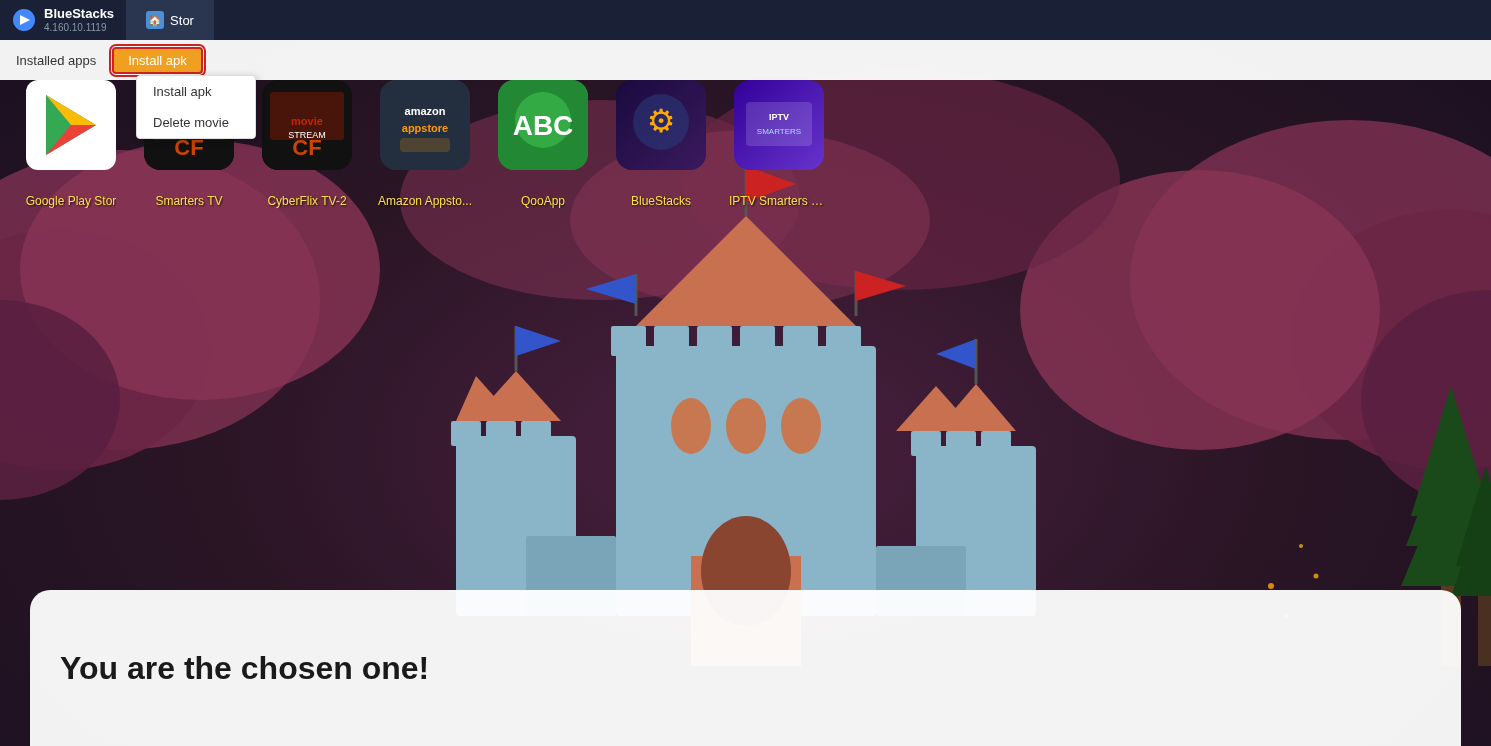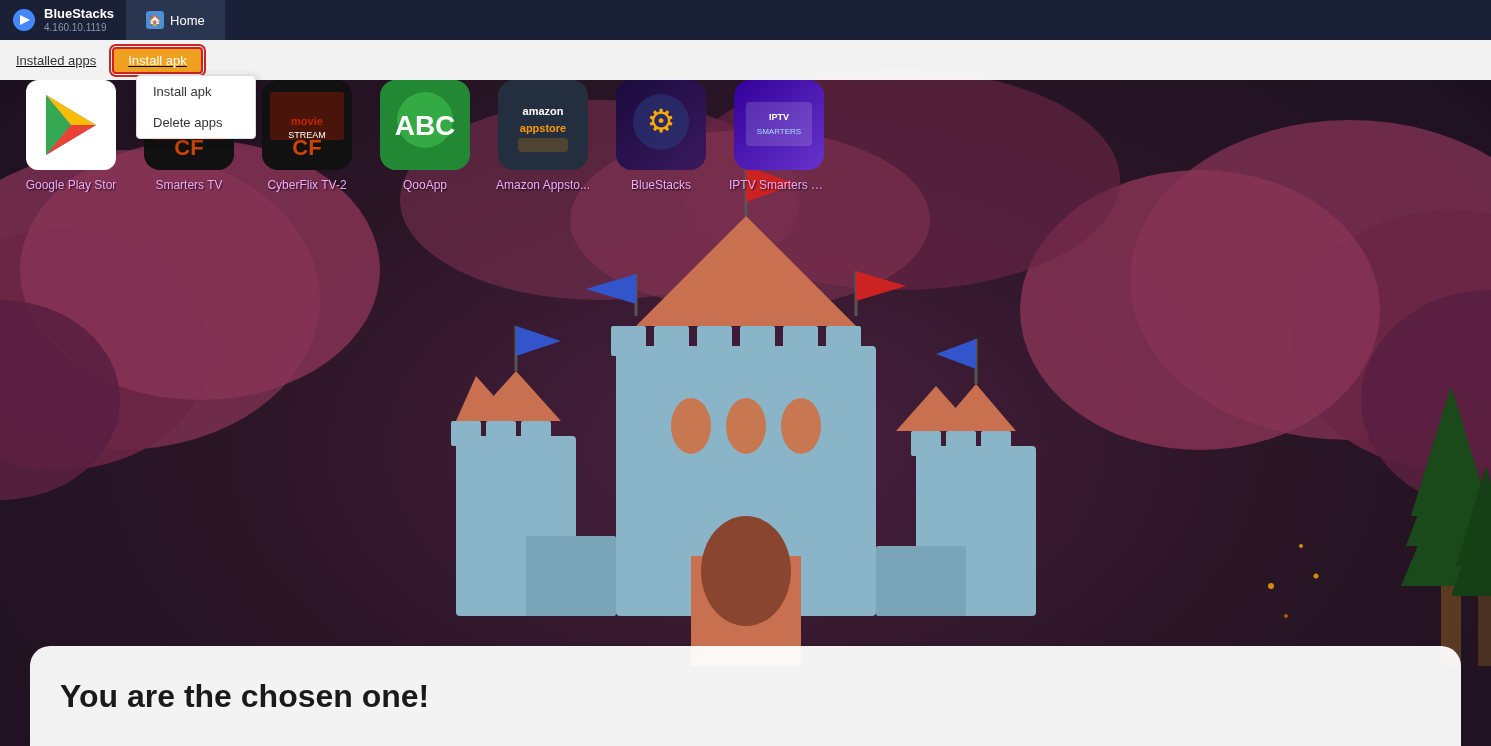--- a/index.html
+++ b/index.html
@@ -98,21 +98,20 @@
     .toolbar {
       position: absolute;
       top: 40px; left: 0; right: 0;
       height: 40px;
       background: rgba(255,255,255,0.95);
       display: flex;
       align-items: center;
       padding: 0 16px;
       gap: 16px;
       z-index: 100;
-      text-decoration: underline;
     }
 
     .toolbar-label {
       font-size: 13px;
       color: #333;
       font-weight: 500;
     }
 
     .btn-install-apk {
       background: #f0a020;
@@ -153,28 +152,29 @@
       margin-bottom: 8px;
       display: flex;
       align-items: center;
       justify-content: center;
       font-size: 36px;
       overflow: hidden;
       position: relative;
     }
 
     .app-label {
-      color: #f0abfc;
+      color: #fde047;
       font-size: 12px;
       text-align: center;
       text-shadow: 1px 1px 2px rgba(0,0,0,0.8);
       max-width: 100px;
       overflow: hidden;
       text-overflow: ellipsis;
       white-space: nowrap;
+      margin-top: 16px;
     }
 
     
     .icon-play-store {
       background: white;
       border-radius: 12px;
     }
 
     .icon-cyberflix {
       background: linear-gradient(135deg, #1a1a2e, #cc2200);
@@ -199,21 +199,21 @@
     .icon-iptv {
       background: linear-gradient(135deg, #330099, #6633cc);
     }
 
     
     .bottom-card {
       position: absolute;
       bottom: 0;
       left: 30px;
       right: 30px;
-      height: 100px;
+      height: 156px;
       background: rgba(255,255,255,0.95);
       border-radius: 20px 20px 0 0;
       display: flex;
       align-items: center;
       padding: 0 30px;
       z-index: 20;
     }
 
     .bottom-card-text {
       font-size: 32px;
@@ -349,32 +349,32 @@
       <circle cx="12" cy="12" r="11" fill="#4488ff"></circle>
       <polygon points="8,7 18,12 8,17" fill="white"></polygon>
     </svg>
     <div class="titlebar-brand">
       <span class="titlebar-brand-name">BlueStacks</span>
       <span class="titlebar-brand-version">4.160.10.1119</span>
     </div>
   </div>
   <div class="titlebar-tab">
     <div class="tab-home-icon">🏠</div>
-    <span>Home</span>
+    <span>Stor</span>
   </div>
 </div>
 
 <div class="toolbar">
   <span class="toolbar-label">Installed apps</span>
   <button class="btn-install-apk">Install apk</button>
 </div>
 
 <div class="dropdown-menu">
   <div class="dropdown-item">Install apk</div>
-  <div class="dropdown-item">Delete apps</div>
+  <div class="dropdown-item">Delete movie</div>
 </div>
 
 <div class="apps-grid">
 <div class="app-item">
       <div class="app-icon icon-play-store" style="background: white;">
         <svg viewBox="0 0 90 90" xmlns="http://www.w3.org/2000/svg" width="90" height="90">
         <rect width="90" height="90" rx="16" fill="white"></rect>
         <polygon points="20,15 70,45 20,75" fill="#4285f4"></polygon>
         <polygon points="20,15 45,45 20,75" fill="#34a853"></polygon>
         <polygon points="20,15 70,45 45,45" fill="#fbbc04"></polygon>
@@ -401,39 +401,39 @@
         <rect width="90" height="90" rx="16" fill="#111"></rect>
         <rect x="8" y="12" width="74" height="48" rx="3" fill="#cc2200" opacity="0.3"></rect>
         <text x="45" y="45" text-anchor="middle" fill="#cc2200" font-size="11" font-weight="bold" font-family="Arial">movie</text>
         <text x="45" y="58" text-anchor="middle" fill="white" font-size="9" font-family="Arial">STREAM</text>
         <text x="45" y="75" text-anchor="middle" fill="#cc4400" font-size="22" font-weight="bold" font-family="Arial">CF</text>
       </svg>
       </div>
       <span class="app-label">CyberFlix TV-2</span>
     </div>
     <div class="app-item">
-      <div class="app-icon icon-qooapp" style="background: rgb(34, 136, 51);">
-        <svg viewBox="0 0 90 90" xmlns="http://www.w3.org/2000/svg" width="90" height="90">
-        <rect width="90" height="90" rx="16" fill="#228833"></rect>
-        <circle cx="45" cy="40" r="28" fill="#33aa44"></circle>
-        <text x="45" y="55" text-anchor="middle" fill="white" font-size="28" font-weight="bold" font-family="Arial">ABC</text>
-      </svg>
-      </div>
-      <span class="app-label">QooApp</span>
-    </div>
-    <div class="app-item">
       <div class="app-icon icon-amazon" style="background: rgb(35, 47, 62);">
         <svg viewBox="0 0 90 90" xmlns="http://www.w3.org/2000/svg" width="90" height="90">
         <rect width="90" height="90" rx="16" fill="#232f3e"></rect>
         <text x="45" y="35" text-anchor="middle" fill="white" font-size="11" font-weight="bold" font-family="Arial">amazon</text>
         <text x="45" y="52" text-anchor="middle" fill="#ff9900" font-size="11" font-weight="bold" font-family="Arial">appstore</text>
         <rect x="20" y="58" width="50" height="14" rx="4" fill="#ff9900" opacity="0.2"></rect>
       </svg>
       </div>
       <span class="app-label">Amazon Appsto...</span>
+    </div>
+    <div class="app-item">
+      <div class="app-icon icon-qooapp" style="background: rgb(34, 136, 51);">
+        <svg viewBox="0 0 90 90" xmlns="http://www.w3.org/2000/svg" width="90" height="90">
+        <rect width="90" height="90" rx="16" fill="#228833"></rect>
+        <circle cx="45" cy="40" r="28" fill="#33aa44"></circle>
+        <text x="45" y="55" text-anchor="middle" fill="white" font-size="28" font-weight="bold" font-family="Arial">ABC</text>
+      </svg>
+      </div>
+      <span class="app-label">QooApp</span>
     </div>
     <div class="app-item">
       <div class="app-icon icon-hearthstone" style="background: linear-gradient(135deg, rgb(26, 10, 62), rgb(58, 26, 94));">
         <svg viewBox="0 0 90 90" xmlns="http://www.w3.org/2000/svg" width="90" height="90">
         <defs>
           <linearGradient id="hs-bg" x1="0" y1="0" x2="1" y2="1">
             <stop offset="0%" stop-color="#1a0a3e"></stop>
             <stop offset="100%" stop-color="#3a1a5e"></stop>
           </linearGradient>
         </defs>

